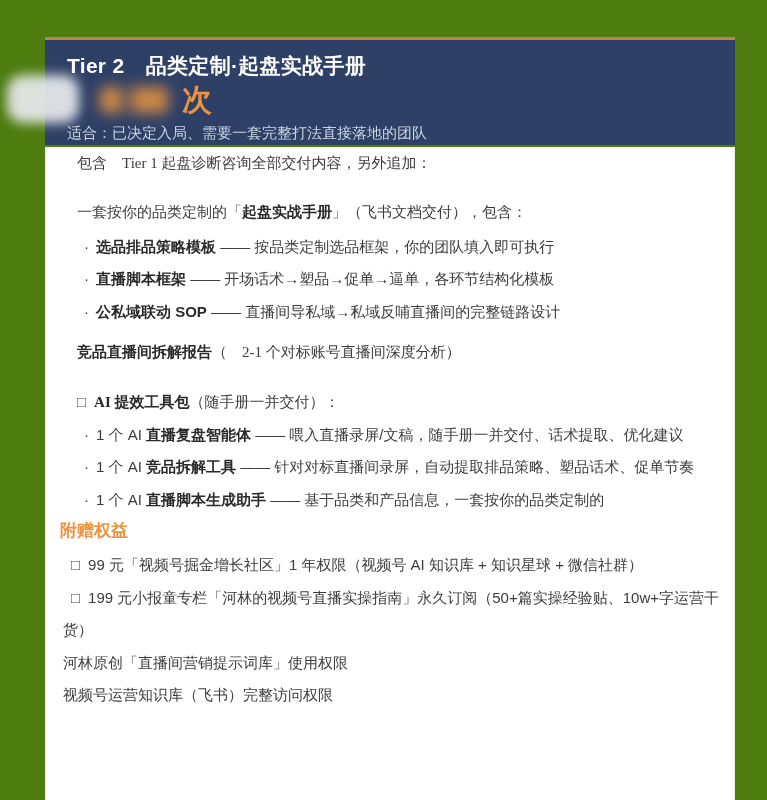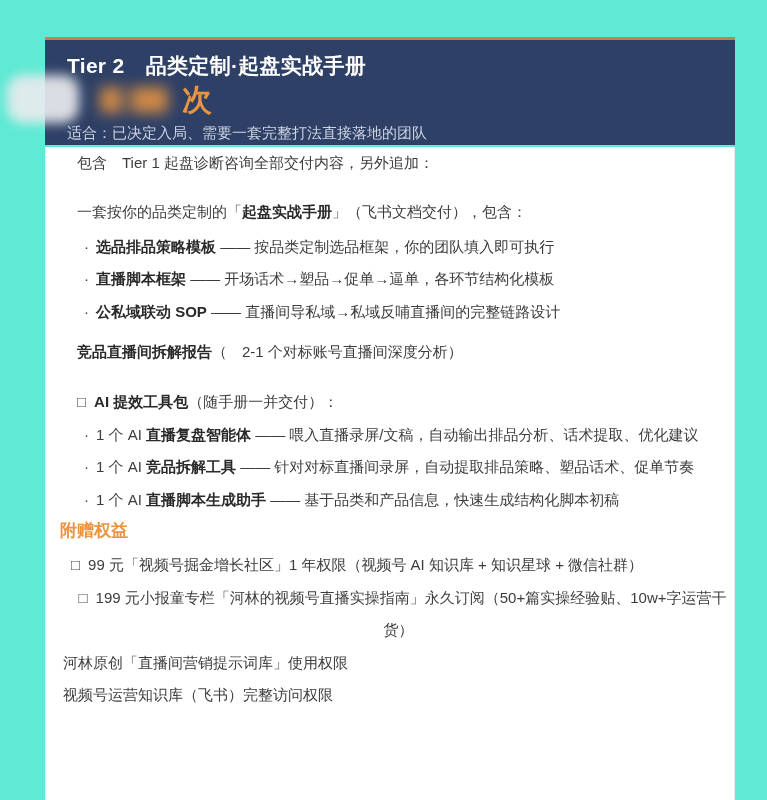--- a/index.html
+++ b/index.html
@@ -3,21 +3,21 @@
 <meta charset="utf-8">
 <style>
   * { box-sizing: border-box; }
   html, body {
     margin: 0; padding: 0;
     width: 767px; height: 800px;
     background: #ffffff;
     overflow: hidden;
     font-family: "Liberation Sans", "DejaVu Sans", sans-serif;
   }
-  .page { position: relative; width: 767px; height: 800px; background:#5eead4; }
+  .page { position: relative; width: 767px; height: 800px; background:#4d7c0f; }
 
   .card {
     position: absolute;
     left: 45px; top: 37px;
     width: 690px;
   }
 
   
   .hero {
     position: relative;
@@ -92,39 +92,39 @@
   h2 {
     margin: 0;
     font-size: 17px;
     line-height: 24px;
     color: #1e1e1e;
     font-weight: 700;
   }
   h2.deliver-heading { margin-top: 18px; padding-left: 20px; }
   h2.bonus-heading   { margin-top: 3px;  padding-left: 14px; color: #ea9440; }
 
-  .lvl1 { padding-left: 31px; }
+  .lvl1 { padding-left: 31px; font-family: Liberation Serif, serif; }
   .lvl2 { padding-left: 38px; white-space: nowrap; }
   .name { font-weight: 700; color: #2a2a2a; }
   .marker { color: #4a4a4a; margin-right: 8px; }
   .dot-marker { color: #3d3d3d; margin-right: 7px; }
 
   .mt-intro   { margin-top: 2px  !important; }
   .mt-lead    { margin-top: 17px !important; }
   .mt-b1      { margin-top: 3px  !important; }
   .mt-b2      { margin-top: 0px  !important; }
   .mt-b3      { margin-top: 1px  !important; }
   .mt-report  { margin-top: 8px  !important; }
   .mt-ailead  { margin-top: 18px !important; }
   .mt-a1      { margin-top: 1px  !important; }
   .mt-a2      { margin-top: 0px  !important; }
   .mt-a3      { margin-top: 1px  !important; }
   .mt-follow  { margin-top: 5px  !important; }
   .mt-bonus1  { margin-top: 6px  !important; }
-  .mt-bonus2  { margin-top: 1px  !important; text-align: center; }
+  .mt-bonus2  { margin-top: 1px  !important; }
   .mt-bonus3  { margin-top: 1px  !important; }
   .mt-bonus4  { margin-top: 0px  !important; }
 
   .bonus-item  { padding-left: 17px; text-indent: 8px; }
   .bonus-plain { padding-left: 17px; }
 </style>
 </head>
 <body>
 
 <div class="page">
@@ -150,25 +150,25 @@
       <p class="lvl2 mt-b1"><span class="dot-marker">·</span><span class="name">选品排品策略模板</span><span> —— 按品类定制选品框架，你的团队填入即可执行</span></p>
 
       <p class="lvl2 mt-b2"><span class="dot-marker">·</span><span class="name">直播脚本框架</span><span> —— 开场话术→塑品→促单→逼单，各环节结构化模板</span></p>
 
       <p class="lvl2 mt-b3"><span class="dot-marker">·</span><span class="name">公私域联动 SOP</span><span> —— 直播间导私域→私域反哺直播间的完整链路设计</span></p>
 
       <p class="lvl1 mt-report"><span class="name">竞品直播间拆解报告</span><span>（　2-1 个对标账号直播间深度分析）</span></p>
 
       <p class="lvl1 mt-ailead"><span class="marker">□</span><span class="name">AI 提效工具包</span><span>（随手册一并交付）：</span></p>
 
-      <p class="lvl2 mt-a1"><span class="dot-marker">·</span><span>1 个 AI </span><span class="name">直播复盘智能体</span><span> —— 喂入直播录屏/文稿，自动输出排品分析、话术提取、优化建议</span></p>
+      <p class="lvl2 mt-a1"><span class="dot-marker">·</span><span>1 个 AI </span><span class="name">直播复盘智能体</span><span> —— 喂入直播录屏/文稿，随手册一并交付、话术提取、优化建议</span></p>
 
       <p class="lvl2 mt-a2"><span class="dot-marker">·</span><span>1 个 AI </span><span class="name">竞品拆解工具</span><span> —— 针对对标直播间录屏，自动提取排品策略、塑品话术、促单节奏</span></p>
 
-      <p class="lvl2 mt-a3"><span class="dot-marker">·</span><span>1 个 AI </span><span class="name">直播脚本生成助手</span><span> —— 基于品类和产品信息，快速生成结构化脚本初稿</span></p>
+      <p class="lvl2 mt-a3"><span class="dot-marker">·</span><span>1 个 AI </span><span class="name">直播脚本生成助手</span><span> —— 基于品类和产品信息，一套按你的品类定制的</span></p>
 
 
       <h2 class="bonus-heading">附赠权益</h2>
 
       <p class="bonus-item mt-bonus1"><span class="marker">□</span><span>99 元「视频号掘金增长社区」1 年权限（视频号 AI 知识库 + 知识星球 + 微信社群）</span></p>
 
       <p class="bonus-item mt-bonus2"><span class="marker">□</span><span>199 元小报童专栏「河林的视频号直播实操指南」永久订阅（50+篇实操经验贴、10w+字运营干货）</span></p>
 
       <p class="bonus-plain mt-bonus3"><span>河林原创「直播间营销提示词库」使用权限</span></p>
 

